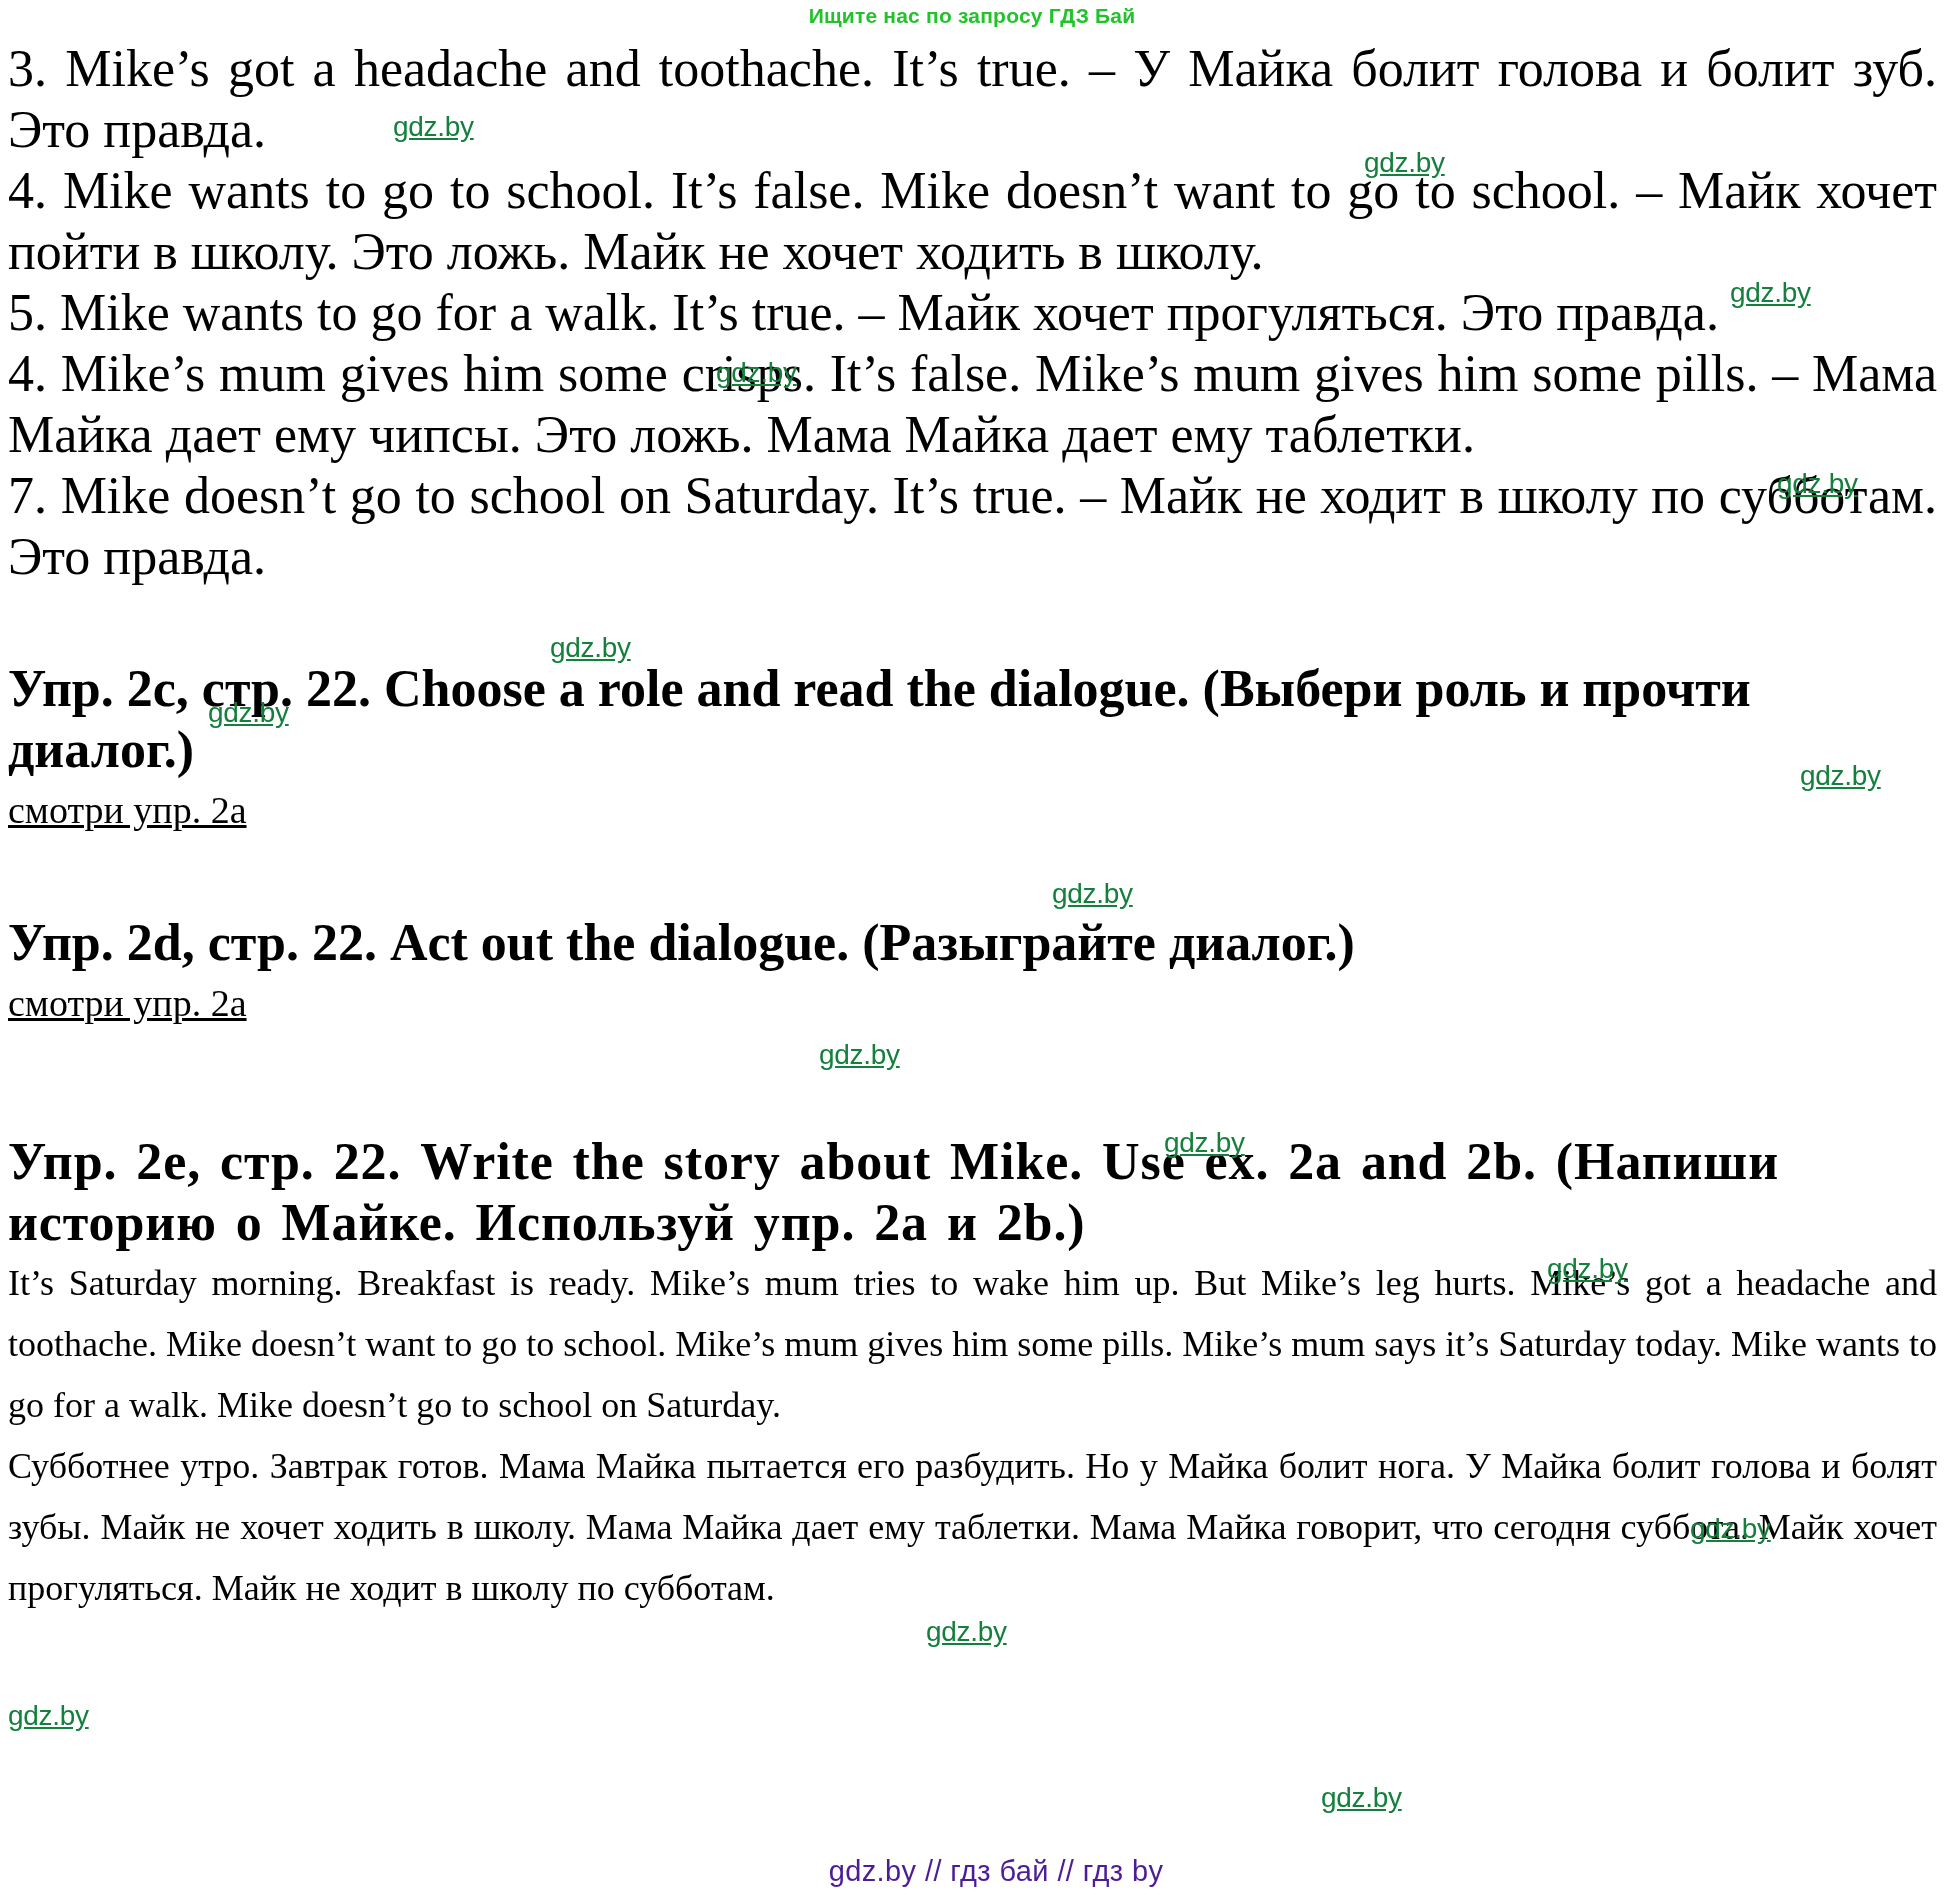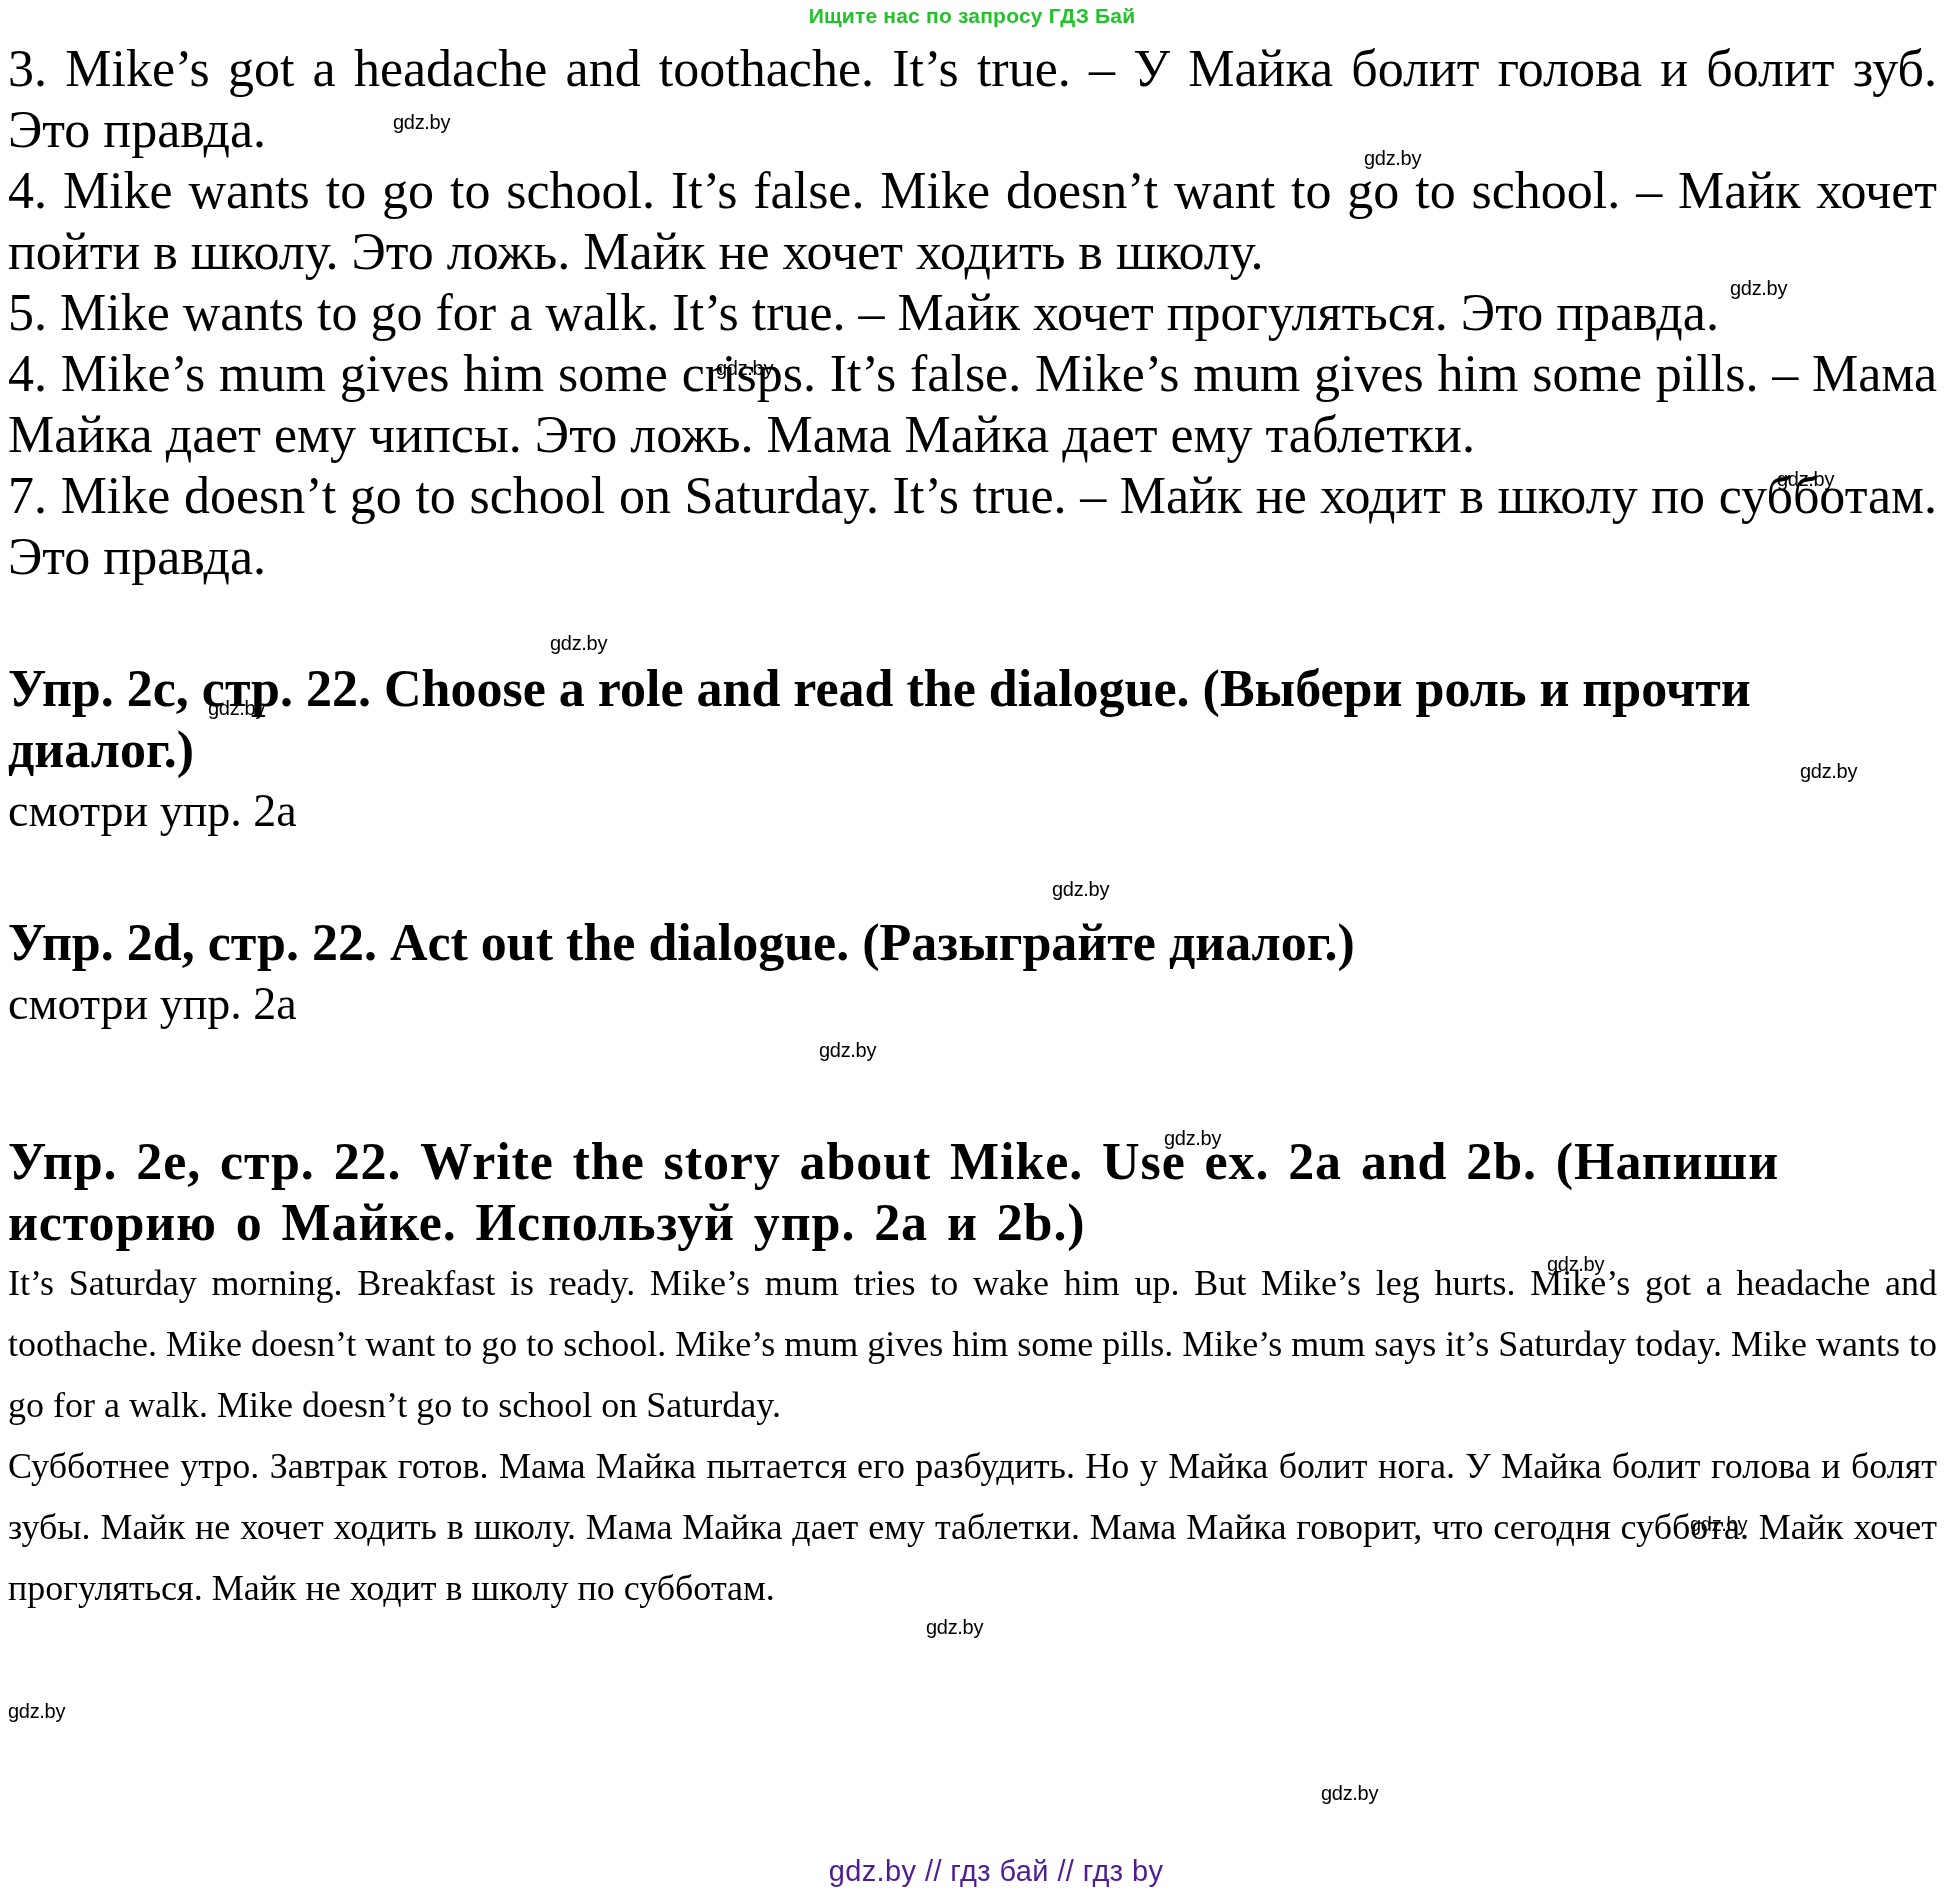--- a/index.html
+++ b/index.html
@@ -54,44 +54,46 @@
     font-weight: 700;
     margin: 0;
     text-align: left;
   }
   .exercise-heading.wide {
     letter-spacing: 0.9px;
     word-spacing: 5px;
   }
 
   .see-ref {
-    font-size: 46px;
+    font-size: 38px;
     line-height: 61px;
     margin: 0;
+    text-decoration: underline;
   }
 
   .story-paragraph {
     font-size: 36px;
     line-height: 61px;
     text-align: justify;
     text-align-last: left;
     margin: 0;
   }
 
   .spacer-sm { height: 26px; }
   .spacer-lg { height: 71px; }
 
   
   .watermark {
     position: absolute;
     font-family: "Liberation Sans", "DejaVu Sans", sans-serif;
-    font-size: 20px;
-    color: #000000;
+    font-size: 28px;
+    color: #15803d;
     white-space: nowrap;
     letter-spacing: -0.3px;
+    text-decoration: underline;
   }
 
   
   #site-footer {
     position: absolute;
     bottom: 16px;
     left: 0;
     width: 100%;
     text-align: center;
     font-family: "Liberation Sans", "DejaVu Sans", sans-serif;

